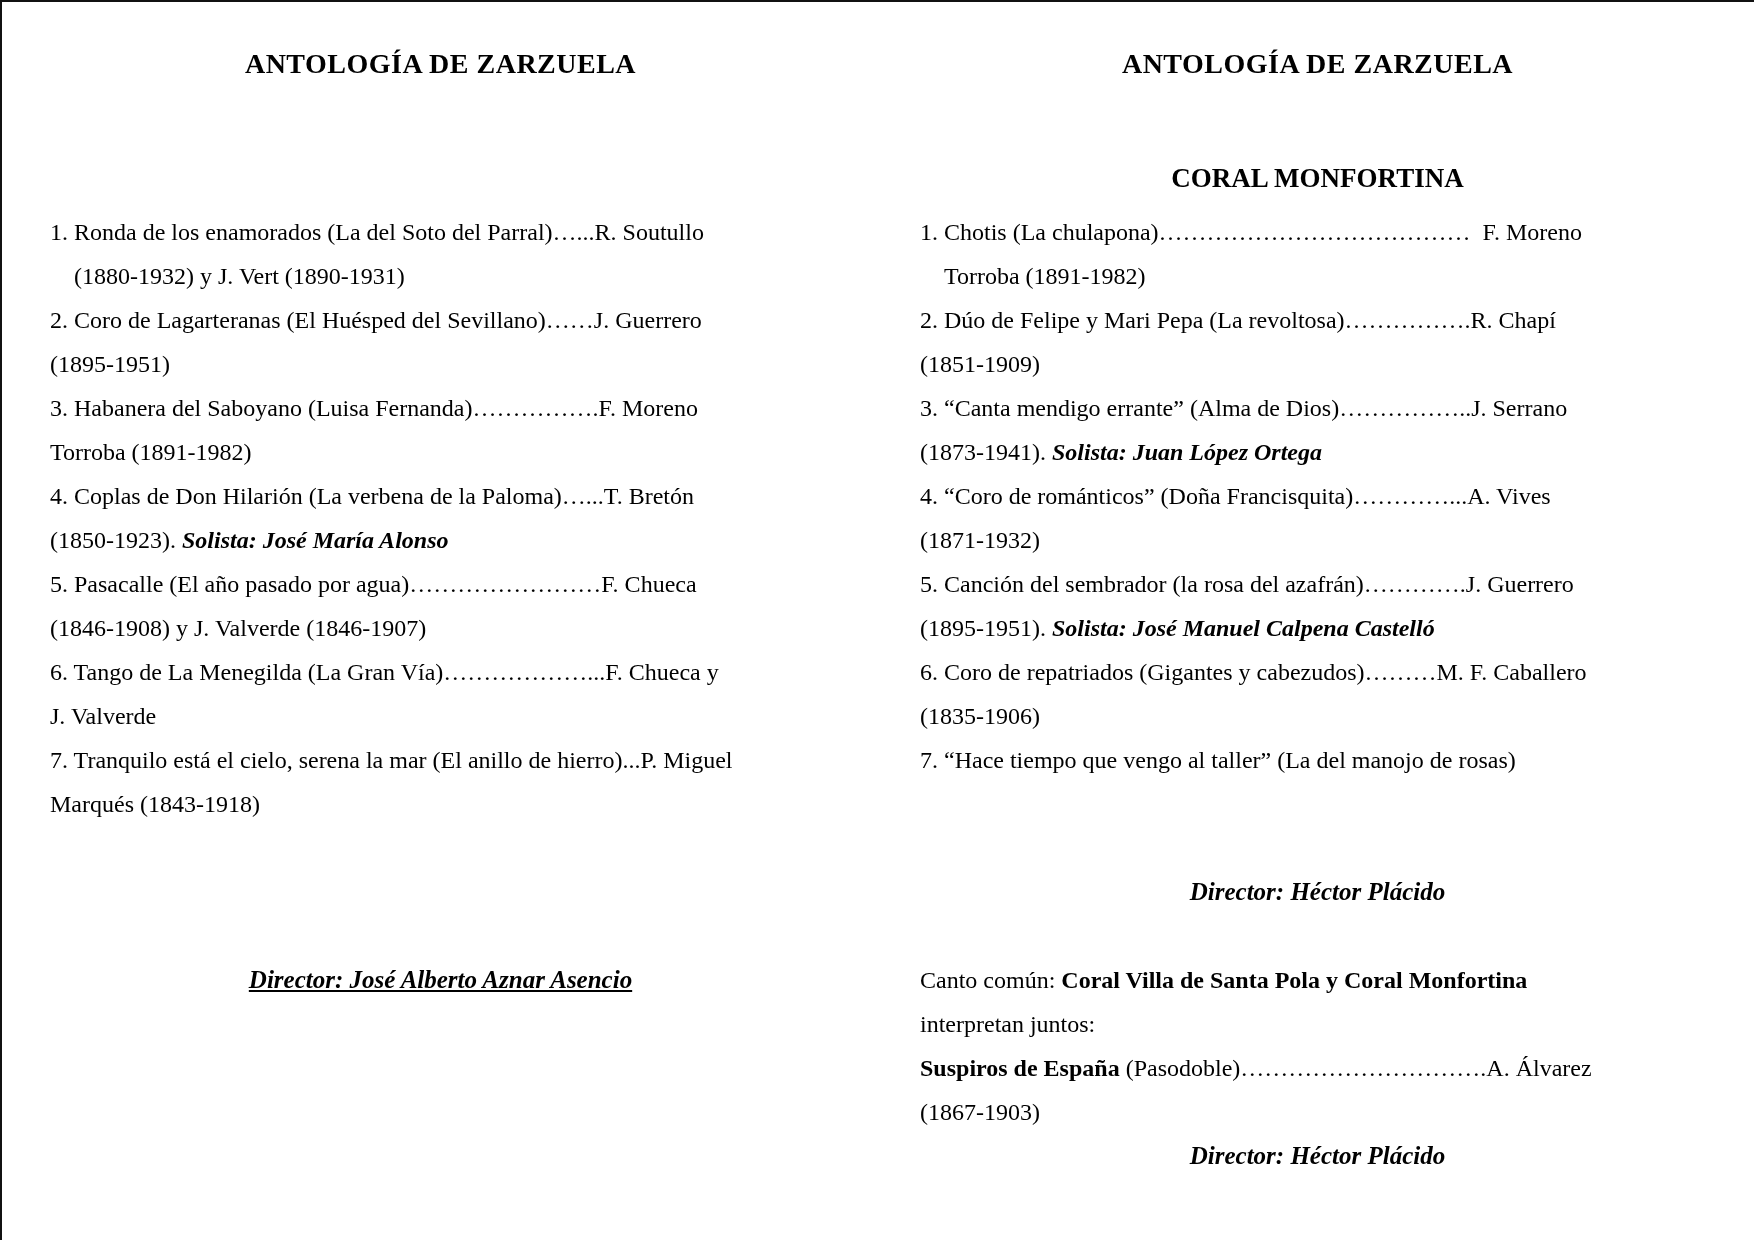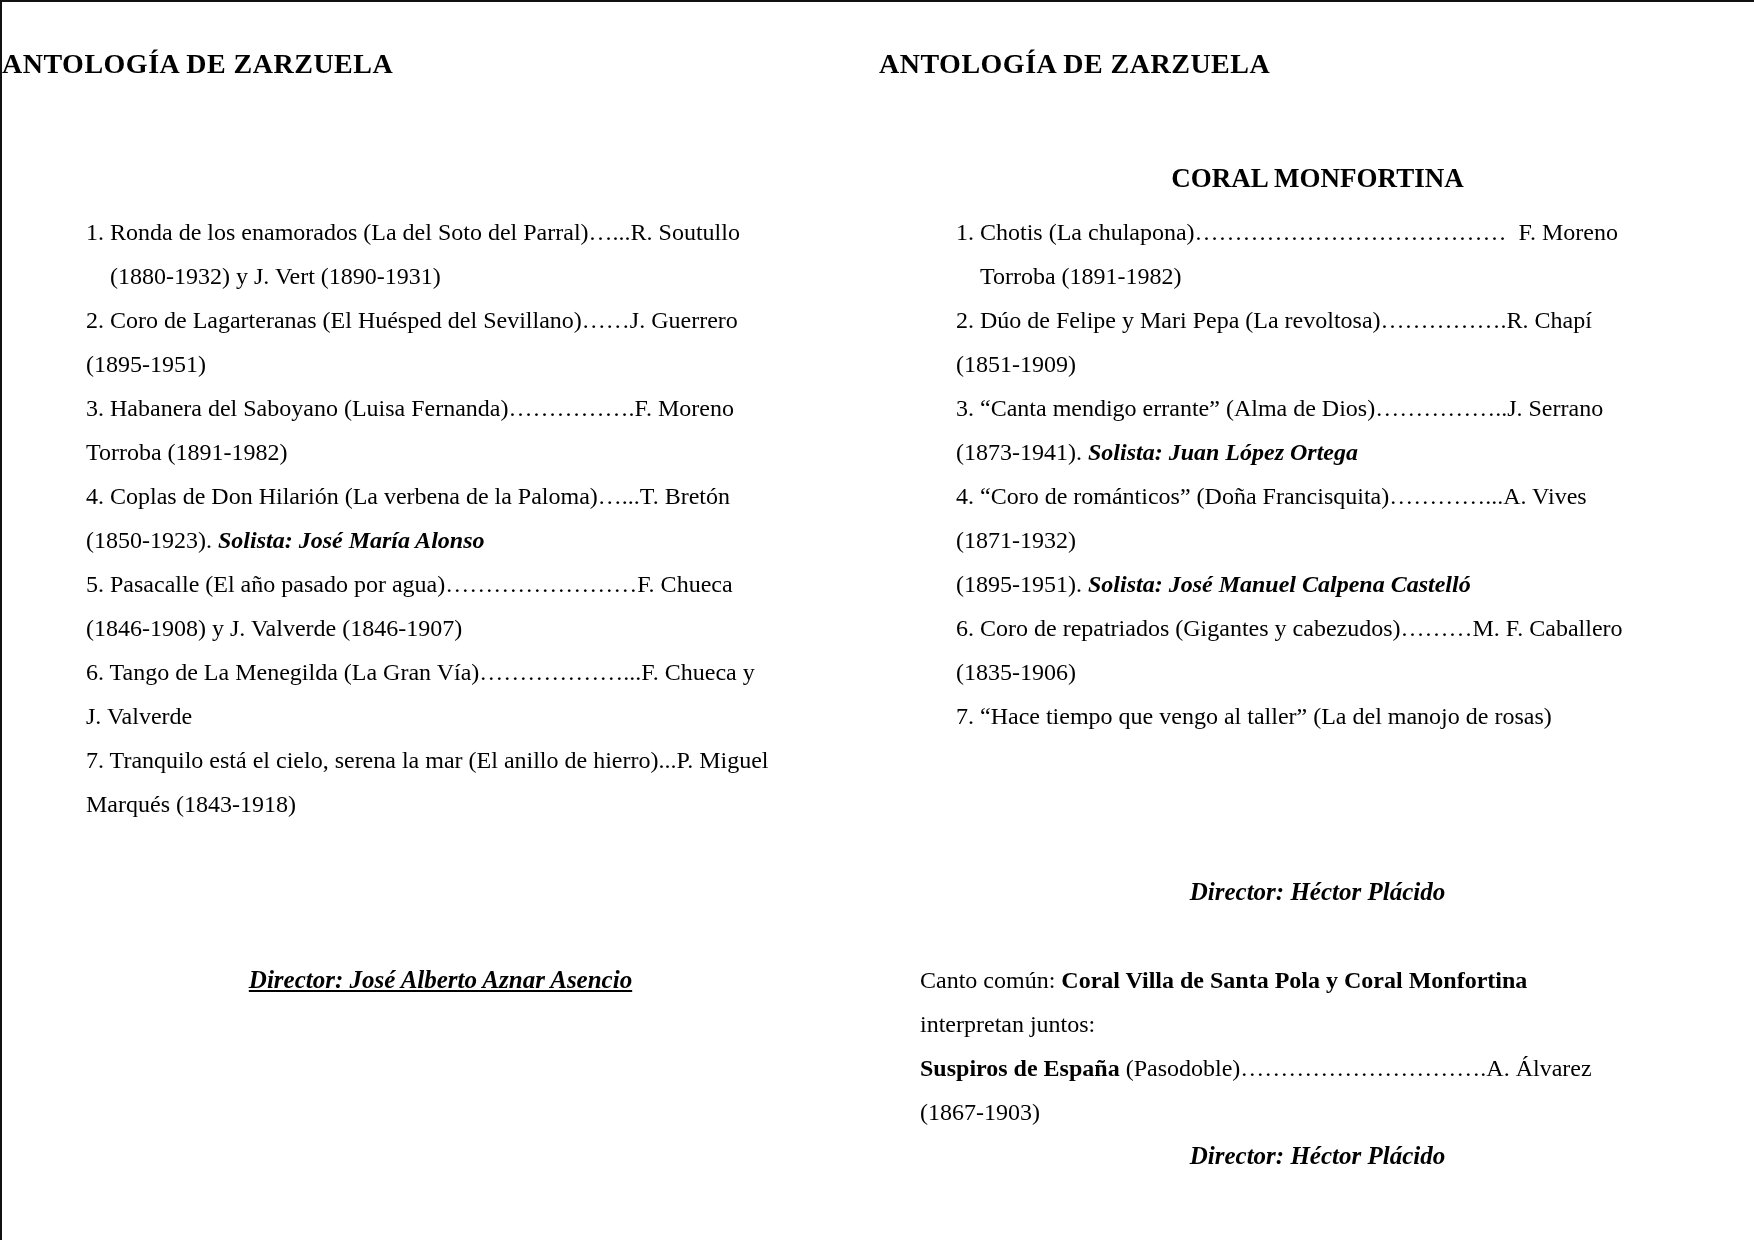--- a/index.html
+++ b/index.html
@@ -26,40 +26,39 @@
     height: 1240px;
   }
   .page.left  { left: 0; }
   .page.right { left: 877px; }
 
   .doc-title {
     position: absolute;
     top: 46px;
     left: 0;
     right: 0;
-    text-align: left;
+    text-align: center;
     font-size: 28px;
     font-weight: bold;
     letter-spacing: 0.5px;
     white-space: pre;
   }
   .choir-title {
     position: absolute;
     top: 161px;
     left: 0;
     right: 0;
     text-align: center;
     font-size: 27px;
     font-weight: bold;
     white-space: pre;
   }
   .program {
     position: absolute;
     top: 208px;
-    margin-left: 36px;
   }
   .page.left  .program { left: 48px; }
   .page.right .program { left: 41px; }
 
   .line {
     height: 44px;
     line-height: 44px;
     font-size: 24px;
     white-space: pre;
   }
@@ -121,20 +120,21 @@
     <div class="choir-title">CORAL MONFORTINA</div>
     <div class="program">
         <div class="line"><span>1. Chotis (La chulapona)…………………………………  F. Moreno</span></div>
         <div class="line indent"><span>Torroba (1891-1982)</span></div>
         <div class="line"><span>2. Dúo de Felipe y Mari Pepa (La revoltosa)…………….R. Chapí</span></div>
         <div class="line"><span>(1851-1909)</span></div>
         <div class="line"><span>3. “Canta mendigo errante” (Alma de Dios)……………..J. Serrano</span></div>
         <div class="line"><span>(1873-1941). </span><span class="bi">Solista: Juan López Ortega</span></div>
         <div class="line"><span>4. “Coro de románticos” (Doña Francisquita)…………...A. Vives</span></div>
         <div class="line"><span>(1871-1932)</span></div>
+        <div class="line"><span>5. Canción del sembrador (la rosa del azafrán)………….J. Guerrero</span></div>
         <div class="line"><span>(1895-1951). </span><span class="bi">Solista: José Manuel Calpena Castelló</span></div>
         <div class="line"><span>6. Coro de repatriados (Gigantes y cabezudos)………M. F. Caballero</span></div>
         <div class="line"><span>(1835-1906)</span></div>
         <div class="line"><span>7. “Hace tiempo que vengo al taller” (La del manojo de rosas)</span></div>
       </div>
     <div class="director main">Director: Héctor Plácido</div>
     <div class="common-block">
         <div class="line"><span>Canto común: </span><span class="b">Coral Villa de Santa Pola y Coral Monfortina</span></div>
         <div class="line"><span>interpretan juntos:</span></div>
         <div class="line"><span class="b">Suspiros de España</span><span> (Pasodoble)………………………….A. Álvarez</span></div>

